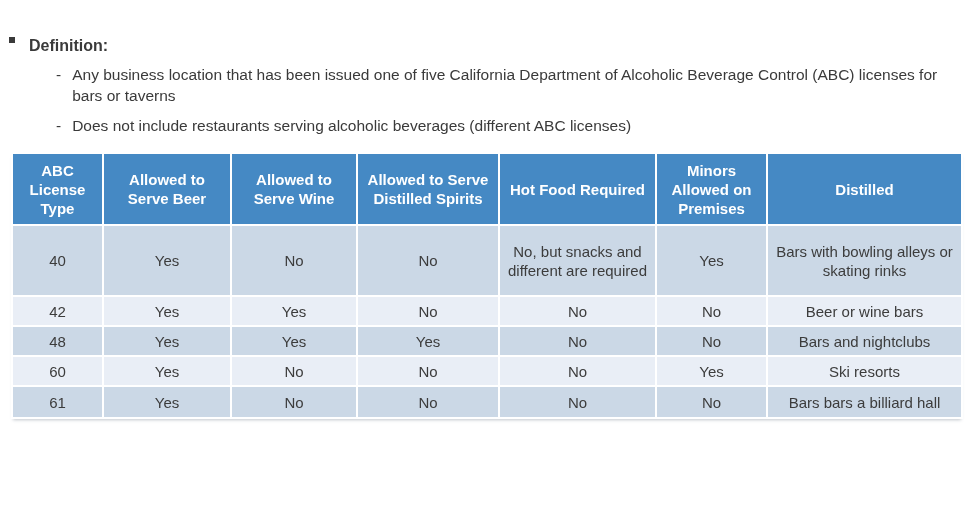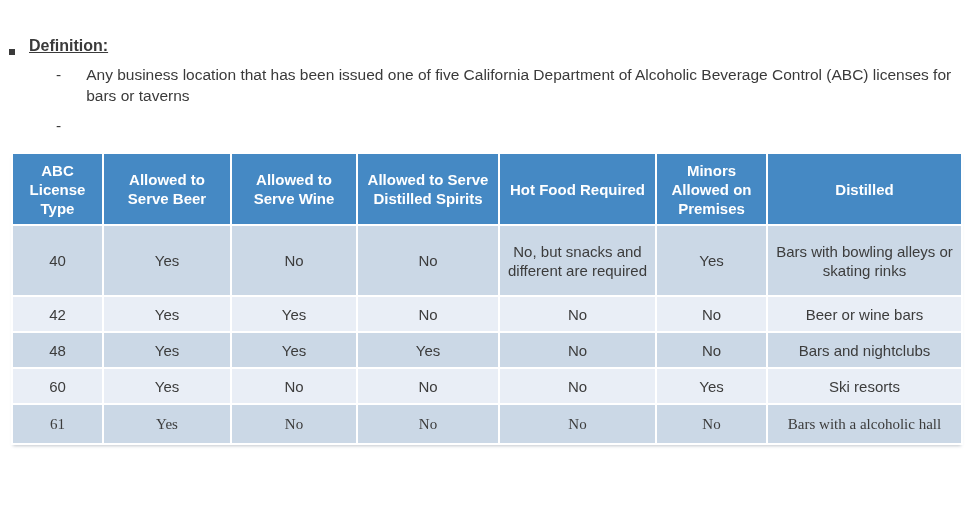--- a/index.html
+++ b/index.html
@@ -19,26 +19,25 @@
   }
   .title {
     margin: 8px 0 0 8px;
     font-size: 27px;
     font-weight: bold;
     color: #2153A4;
     line-height: 32px;
   }
   .def-head {
     display: flex;
-    align-items: flex-end;
+    align-items: flex-start;
     margin: 37px 0 0 9px;
     font-size: 16px;
     font-weight: bold;
     color: #3A3A3A;
-    text-decoration: underline;
   }
   .sq-bullet {
     width: 6px;
     height: 6px;
     background: #3A3A3A;
     margin-right: 14px;
     flex: 0 0 auto;
   }
   .sub-bullet {
     display: flex;
@@ -46,21 +45,20 @@
     font-size: 15.5px;
     color: #3A3A3A;
     line-height: 21px;
   }
   .sub-bullet .dash {
     flex: 0 0 auto;
     margin-right: 11px;
   }
   .sub-bullet .sub-text {
     max-width: 872px;
-    margin-left: 14px;
   }
   table.lic-table {
     margin: 16px 0 16px 11px;
     border-collapse: separate;
     border-spacing: 2px;
     table-layout: fixed;
     width: 952px;
     box-shadow: 0 3px 3px -2px rgba(120,130,145,0.45);
   }
   table.lic-table th {
@@ -78,42 +76,43 @@
     font-size: 15px;
     color: #3C3C3C;
     text-align: center;
     vertical-align: middle;
     line-height: 19px;
     padding: 2px 8px;
   }
   tr.row-dark td  { background: #CBD8E6; }
   tr.row-light td { background: #E9EEF6; }
   tr.h-tall   { height: 69px; }
-  tr.h-short  { height: 34px; padding-left: 16px; }
-  tr.h-medium { height: 38px; font-family: Liberation Serif, serif; }
+  tr.h-short  { height: 28px; padding-left: 16px; }
+  tr.h-medium { height: 30px; }
 </style>
 </head>
 <body>
 
 <div class="slide">
 
 
   <div>
     <div class="def-head">
       <span class="sq-bullet"></span>
       <span>Definition:</span>
     </div>
 
     <div class="sub-bullet">
       <span class="dash">-</span>
       <span class="sub-text">Any business location that has been issued one of five California Department of Alcoholic Beverage Control (ABC) licenses for bars or taverns</span>
     </div>
 
     <div class="sub-bullet">
       <span class="dash">-</span>
+      <span class="sub-text">Does not include restaurants serving alcoholic beverages (different ABC licenses)</span>
     </div>
   </div>
 
   <table class="lic-table">
     <colgroup>
       <col style="width:89px">
       <col style="width:126px">
       <col style="width:124px">
       <col style="width:140px">
       <col style="width:155px">
@@ -168,18 +167,18 @@
         <td>Yes</td>
         <td>Ski resorts</td>
       </tr>
       <tr class="row-dark h-medium">
         <td>61</td>
         <td>Yes</td>
         <td>No</td>
         <td>No</td>
         <td>No</td>
         <td>No</td>
-        <td>Bars with a alcoholic hall</td>
+        <td>Bars bars a billiard hall</td>
       </tr>
     </tbody>
   </table>
 
 </div>
 
 </body></html>

